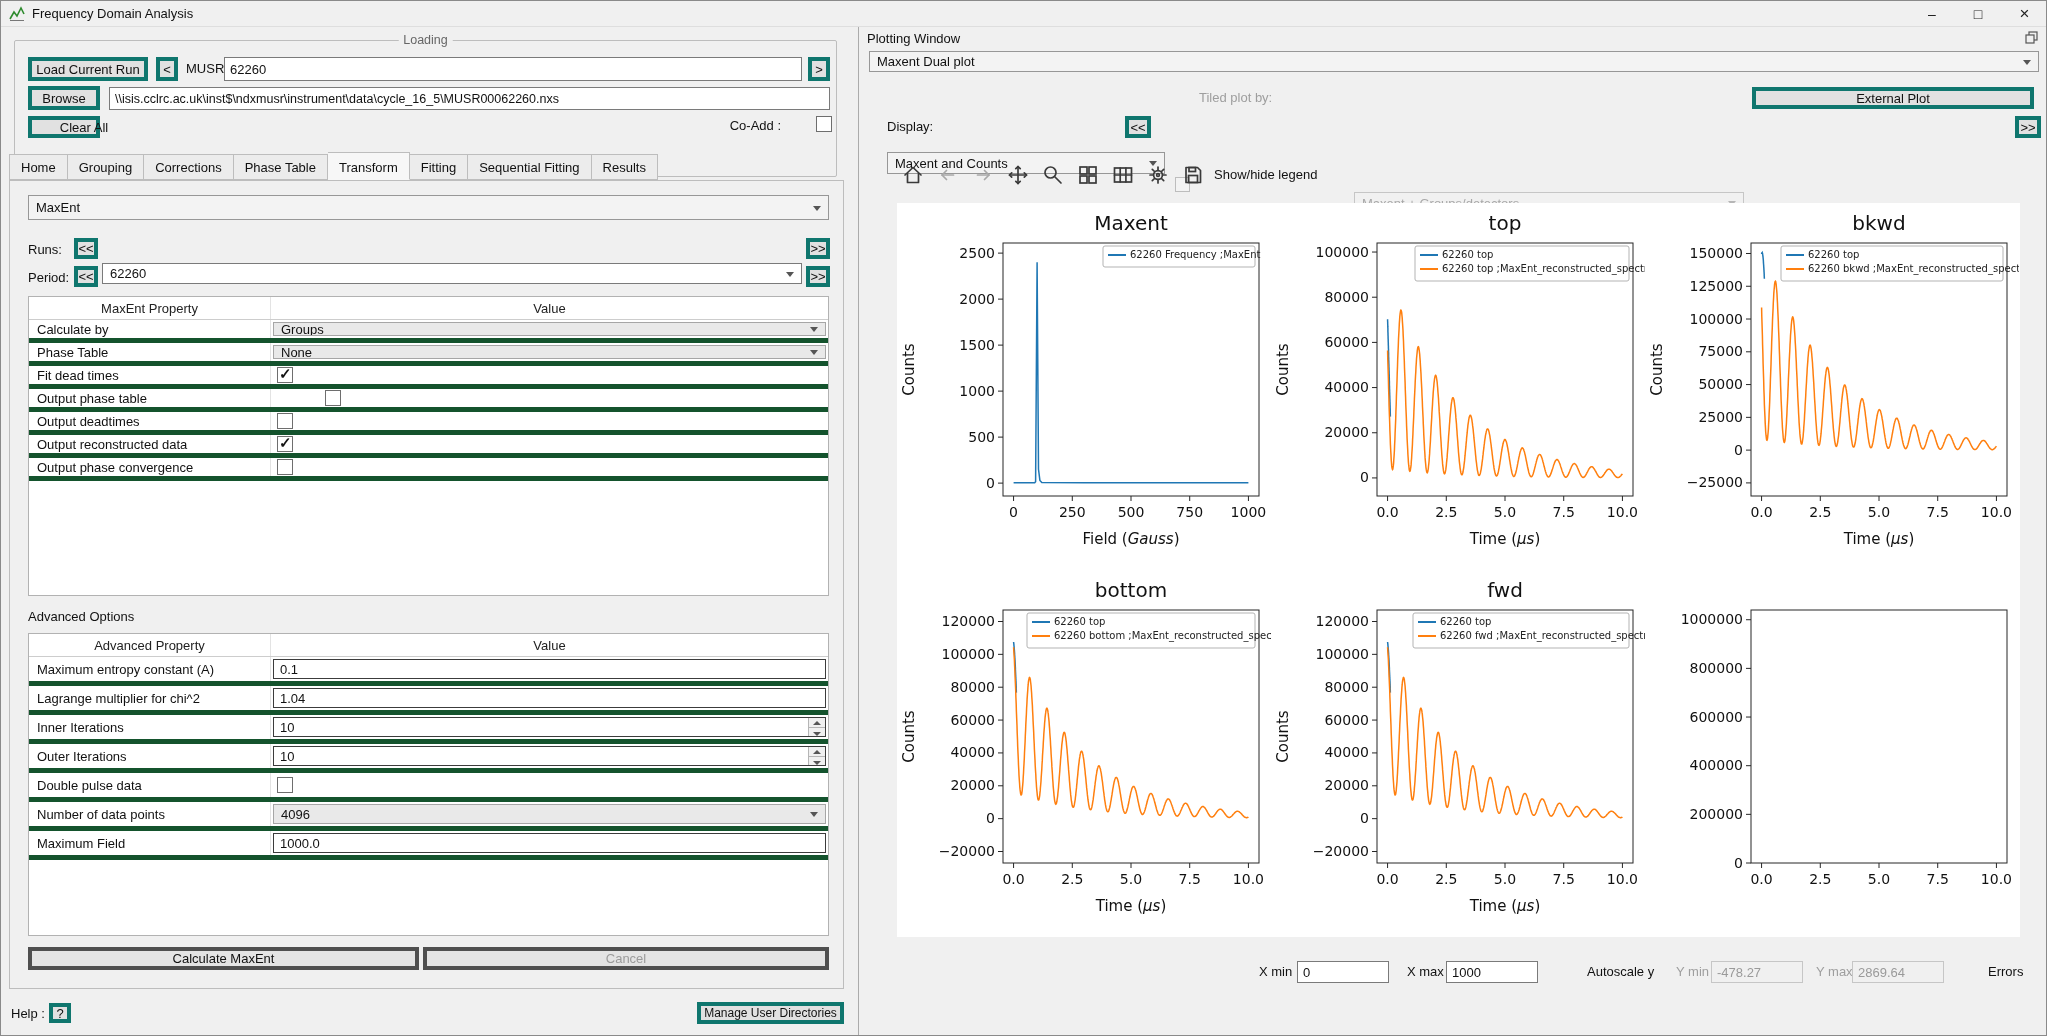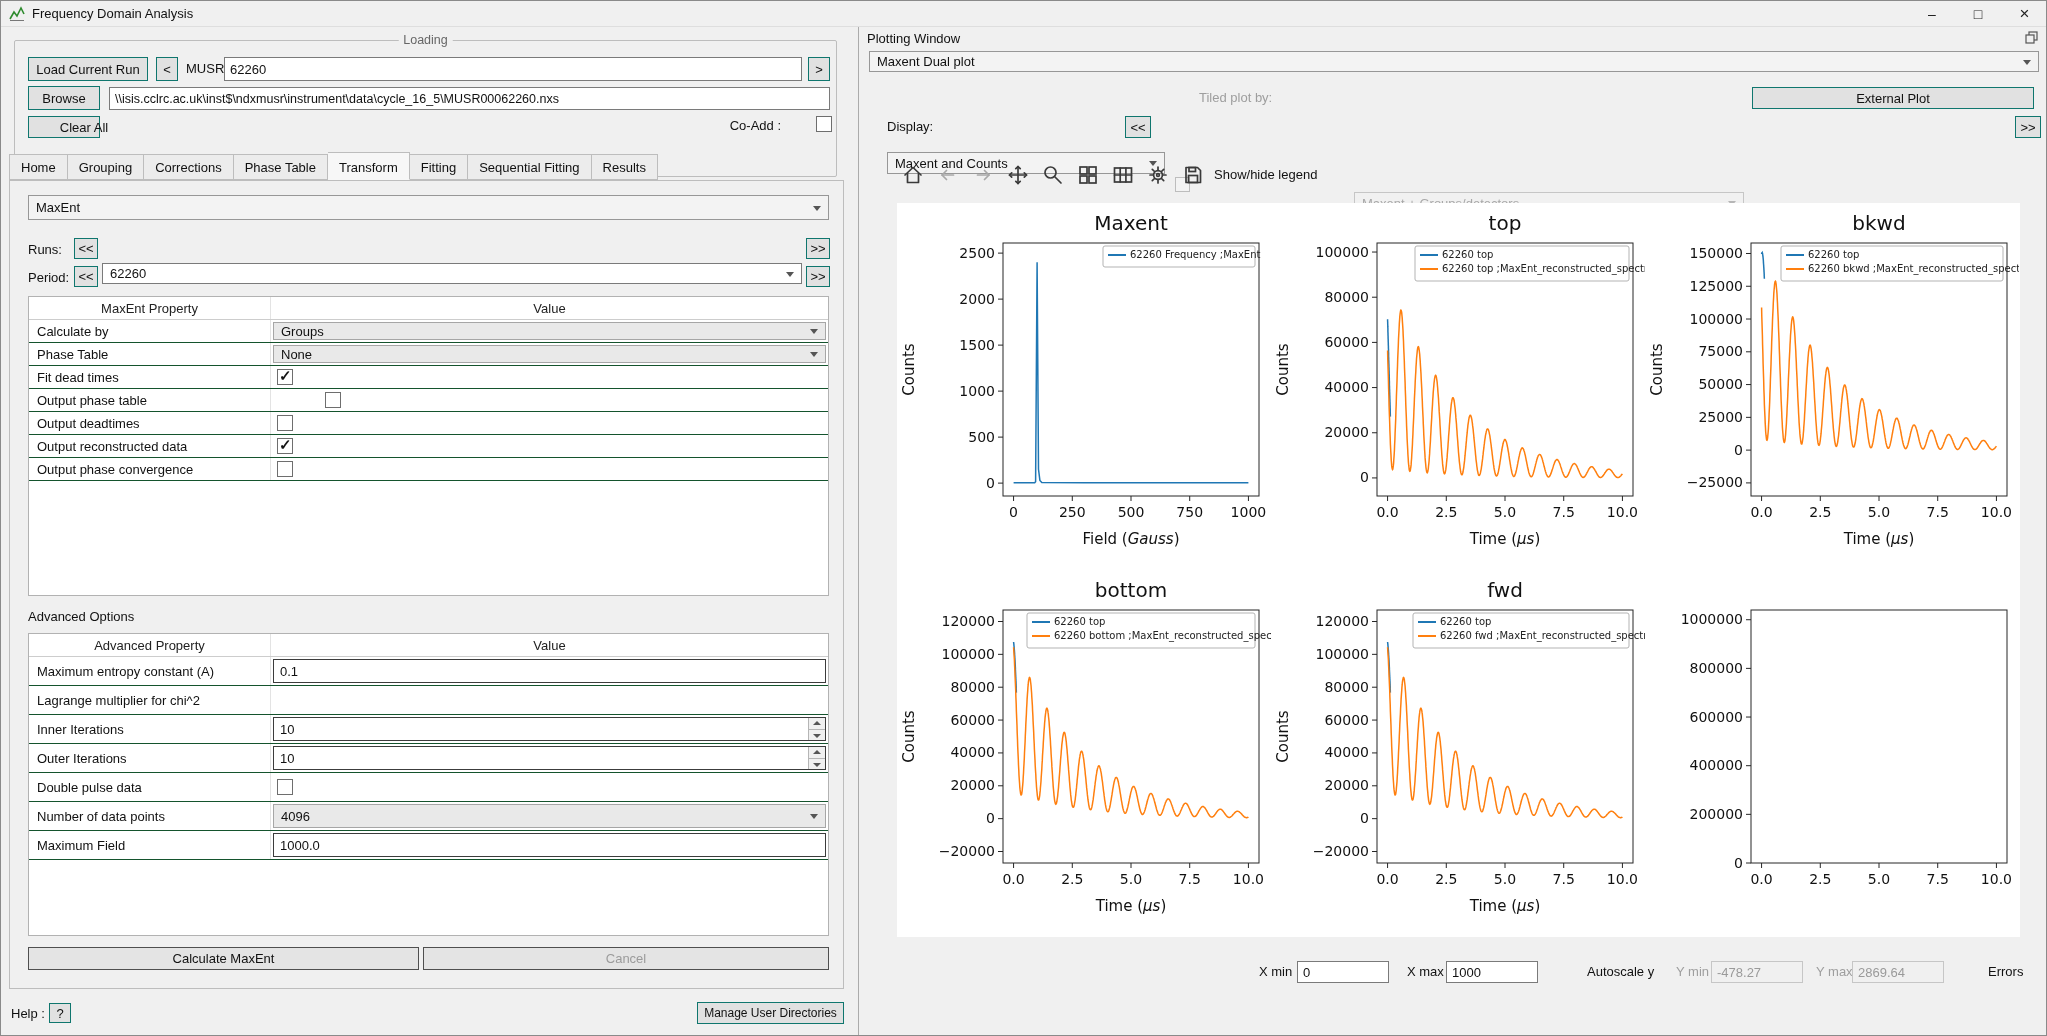--- a/index.html
+++ b/index.html
@@ -1,41 +1,41 @@
 <!DOCTYPE html>
 <html><head>
 <meta charset="utf-8">
 <style>
   *{margin:0;padding:0;box-sizing:border-box;}
   html,body{width:2047px;height:1036px;}
   body{font-family:"Liberation Sans",sans-serif;background:#dcdcdc;font-size:13.5px;color:#111;}
   #app{position:relative;width:2047px;height:1036px;background:#f0f0f0;border:1px solid #8a8a8a;overflow:hidden;}
   .abs{position:absolute;}
-  .btn{display:flex;align-items:center;justify-content:center;background:#e1e1e1;border:1px solid #0f766e;font-size:13px;color:#111;cursor:default;white-space:nowrap;}
+  .btn{display:flex;align-items:center;justify-content:center;background:#e1e1e1;border:4px solid #0f766e;font-size:13px;color:#111;cursor:default;white-space:nowrap;}
   .btn.dark{border-color:#4f4f4f;background:#e4e4e4;}
   .btn.disabledtxt{color:#9b9b9b;}
   .tfield{background:#fff;border:1px solid #7a7a7a;font-size:13px;color:#111;padding:0 5px;font-family:"Liberation Sans",sans-serif;outline:none;}
   input.tfield.gray{background:#f0f0f0;color:#9a9a9a;border-color:#c6c6c6;}
   .combo{position:relative;background:#f3f3f3;border:1px solid #979797;display:flex;align-items:center;padding:0 20px 0 7px;font-size:13px;color:#111;white-space:nowrap;overflow:hidden;}
   .combo .arrow{position:absolute;right:7px;top:50%;margin-top:-2px;width:0;height:0;border-left:4px solid transparent;border-right:4px solid transparent;border-top:5px solid #555;}
   .combo.white{background:#fff;border-color:#7a7a7a;}
   .combo.disabled{color:#a8a8a8;background:#f1f1f1;border-color:#c6c6c6;}
   .combo.disabled .arrow{border-top-color:#b6b6b6;}
   .cb{position:relative;width:16px;height:16px;background:#fff;border:1px solid #6e6e6e;display:inline-block;flex:none;}
   .cb.checked::after{content:"✓";position:absolute;left:1px;top:-3px;font-size:15px;font-weight:bold;color:#141414;}
   .cb.disabled{border-color:#bdbdbd;background:#f3f3f3;}
   .lbl{font-size:13px;color:#111;line-height:16px;white-space:nowrap;}
   .lbl.gray{color:#9e9e9e;}
   .groupbox{border:1px solid #bdbdbd;border-radius:2px;}
   .group-label{position:absolute;top:-8px;left:50%;transform:translateX(-50%);font-size:12.5px;color:#666;background:#f0f0f0;padding:0 5px;}
   .tab{padding:5px 11px 4px;font-size:13px;border:1px solid #bdbdbd;border-left:none;background:#ececec;color:#111;white-space:nowrap;}
   .tab:first-child{border-left:1px solid #bdbdbd;}
   .tab.active{background:#f7f7f7;border-bottom-color:#f7f7f7;padding-top:7px;margin-top:-3px;}
   .datatable{background:#fff;border:1px solid #b2b2b2;overflow:hidden;}
-  .trow{display:flex;border-bottom:1px solid #14532d;align-items:stretch;}
+  .trow{display:flex;border-bottom:5px solid #14532d;align-items:stretch;}
   .trow.thead{border-bottom:1px solid #cdcdcd;}
   .tcell{font-size:13px;display:flex;align-items:center;padding:0 8px;color:#111;overflow:hidden;white-space:nowrap;}
   .tcell.head{justify-content:center;color:#222;}
   .tlabel{width:242px;border-right:1px solid #e3e3e3;flex:none;}
   .tvalue{flex:1;padding:2px 2px;position:relative;}
   .tvalue .combo{flex:1;height:100%;background:#e9e9e9;border-color:#a6a6a6;}
   .cell-field{flex:1;height:100%;background:#fff;border:1px solid #3c3c3c;display:flex;align-items:center;padding:0 6px;font-size:13px;position:relative;}
   .spin-btns{position:absolute;right:0;top:0;bottom:0;width:17px;border-left:1px solid #b5b5b5;display:flex;flex-direction:column;background:#f0f0f0;}
   .spin-up,.spin-down{flex:1;position:relative;}
   .spin-up{border-bottom:1px solid #b5b5b5;}
@@ -179,20 +179,25 @@
         <div class="trow" style="height: 29px;">
           <div class="tcell tlabel">Maximum entropy constant (A)</div>
           <div class="tcell tvalue">
             <div class="cell-field">
               <span>0.1</span>
             </div>
           </div>
         </div>
         <div class="trow" style="height: 29px;">
           <div class="tcell tlabel">Lagrange multiplier for chi^2</div>
+          <div class="tcell tvalue">
+            <div class="cell-field">
+              <span>1.04</span>
+            </div>
+          </div>
         </div>
         <div class="trow" style="height: 29px;">
           <div class="tcell tlabel">Inner Iterations</div>
           <div class="tcell tvalue">
             <div class="cell-field">
               <span>10</span>
               <span class="spin-btns">
                 <span class="spin-up"></span>
                 <span class="spin-down"></span>
               </span>

